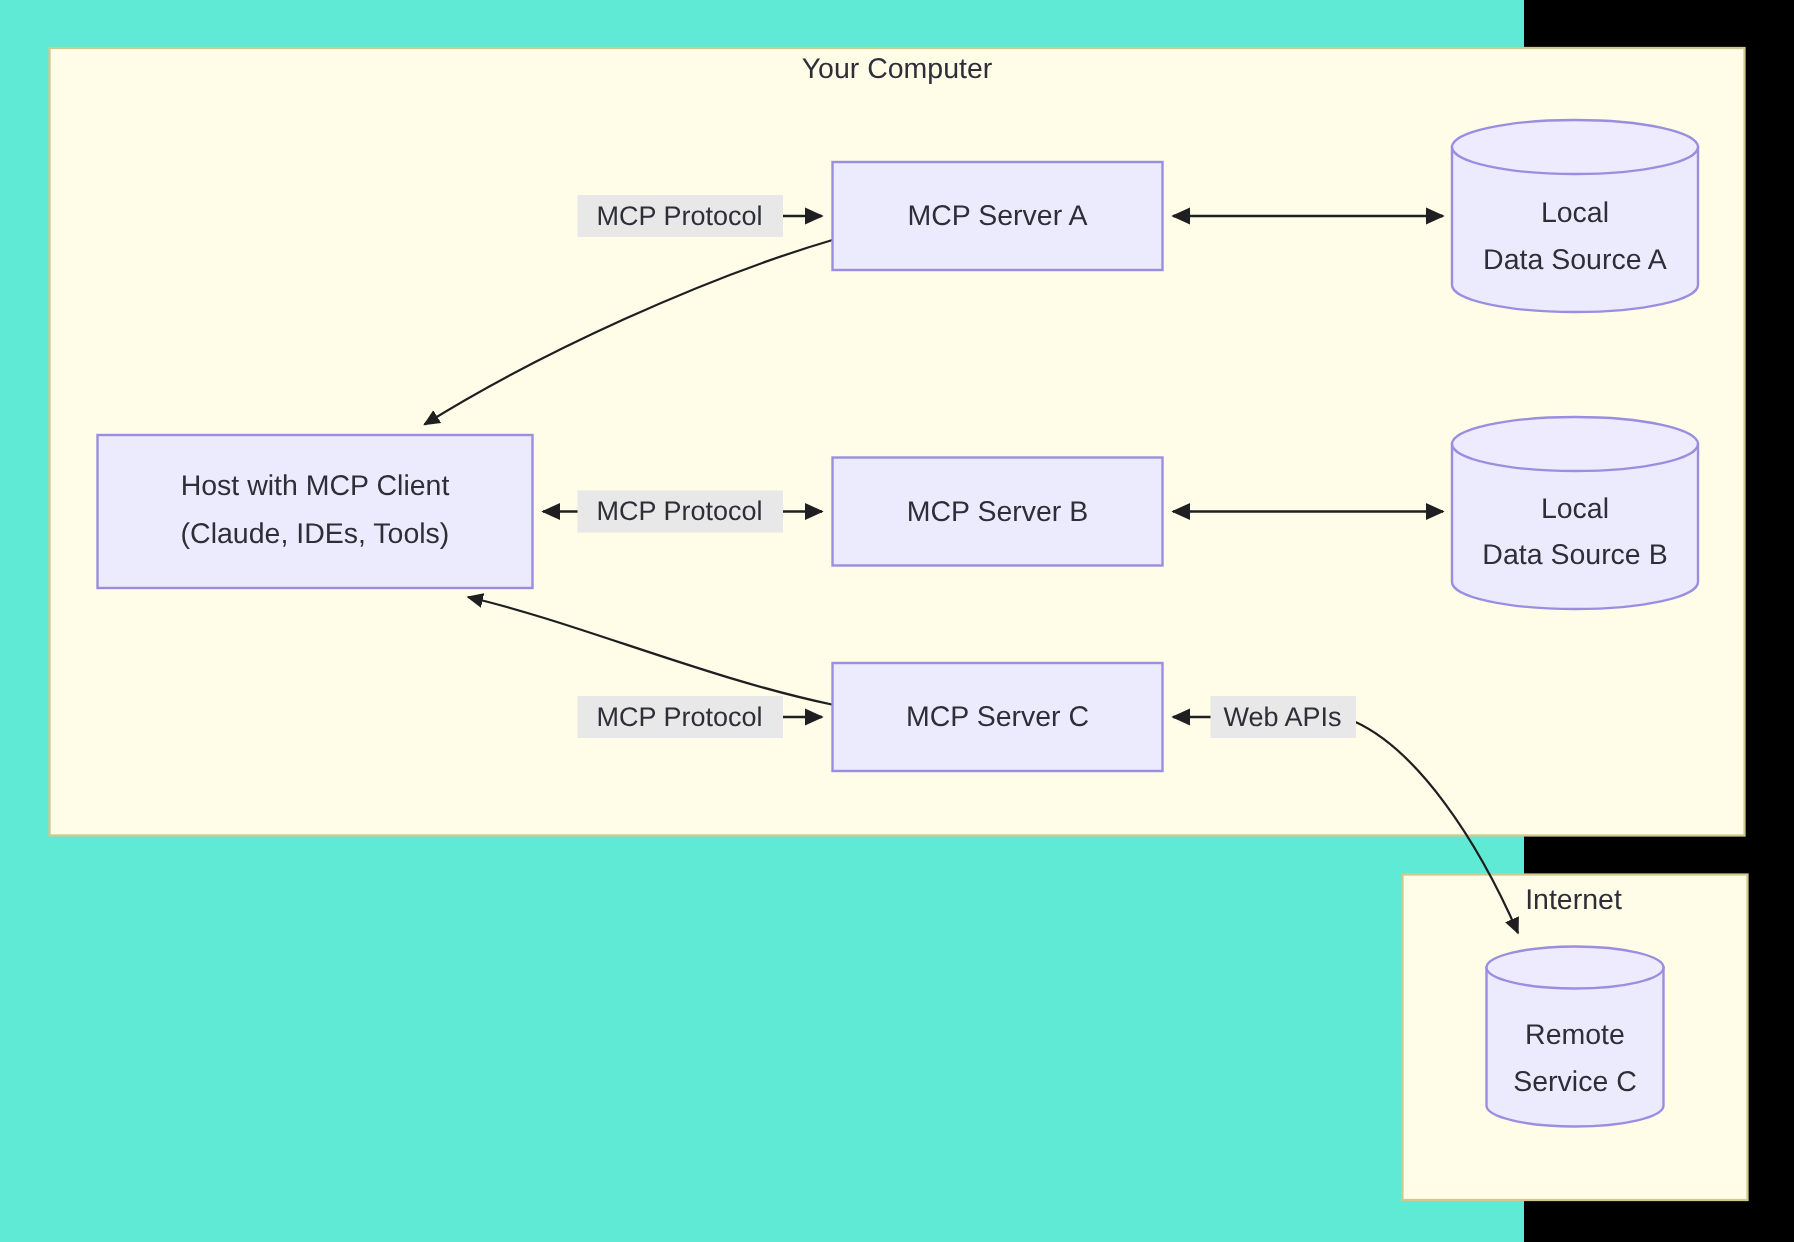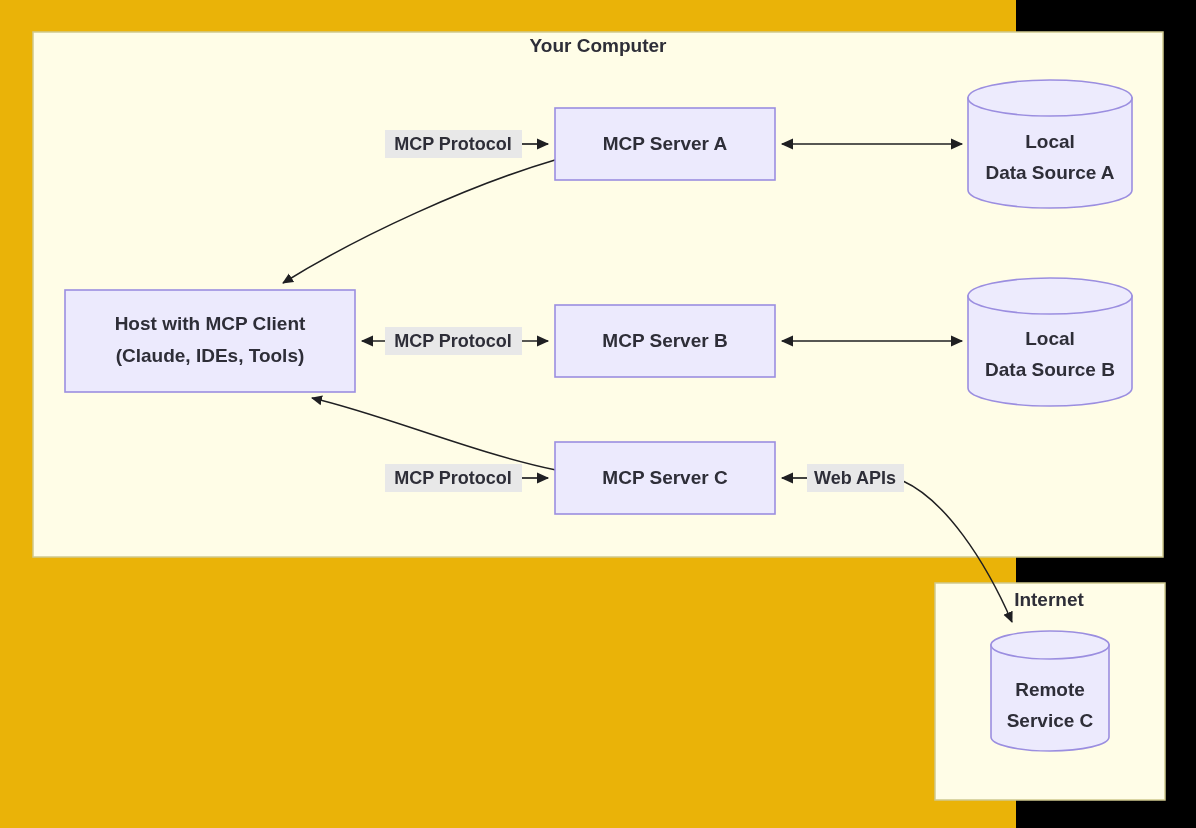--- a/index.html
+++ b/index.html
@@ -9,22 +9,21 @@
     background: #000000;
     width: 1196px;
     height: 828px;
     overflow: hidden;
     font-family: "Liberation Sans", sans-serif;
   }
   #stage {
     position: relative;
     width: 1016px;
     height: 828px;
-    background: #eab308;
-    font-weight: bold;
+    background: #5eead4;
   }
   svg#diagram {
     position: absolute;
     left: 0;
     top: 0;
     width: 1196px;
     height: 828px;
   }
   .grp-rect {
     fill: #FFFDE7;

